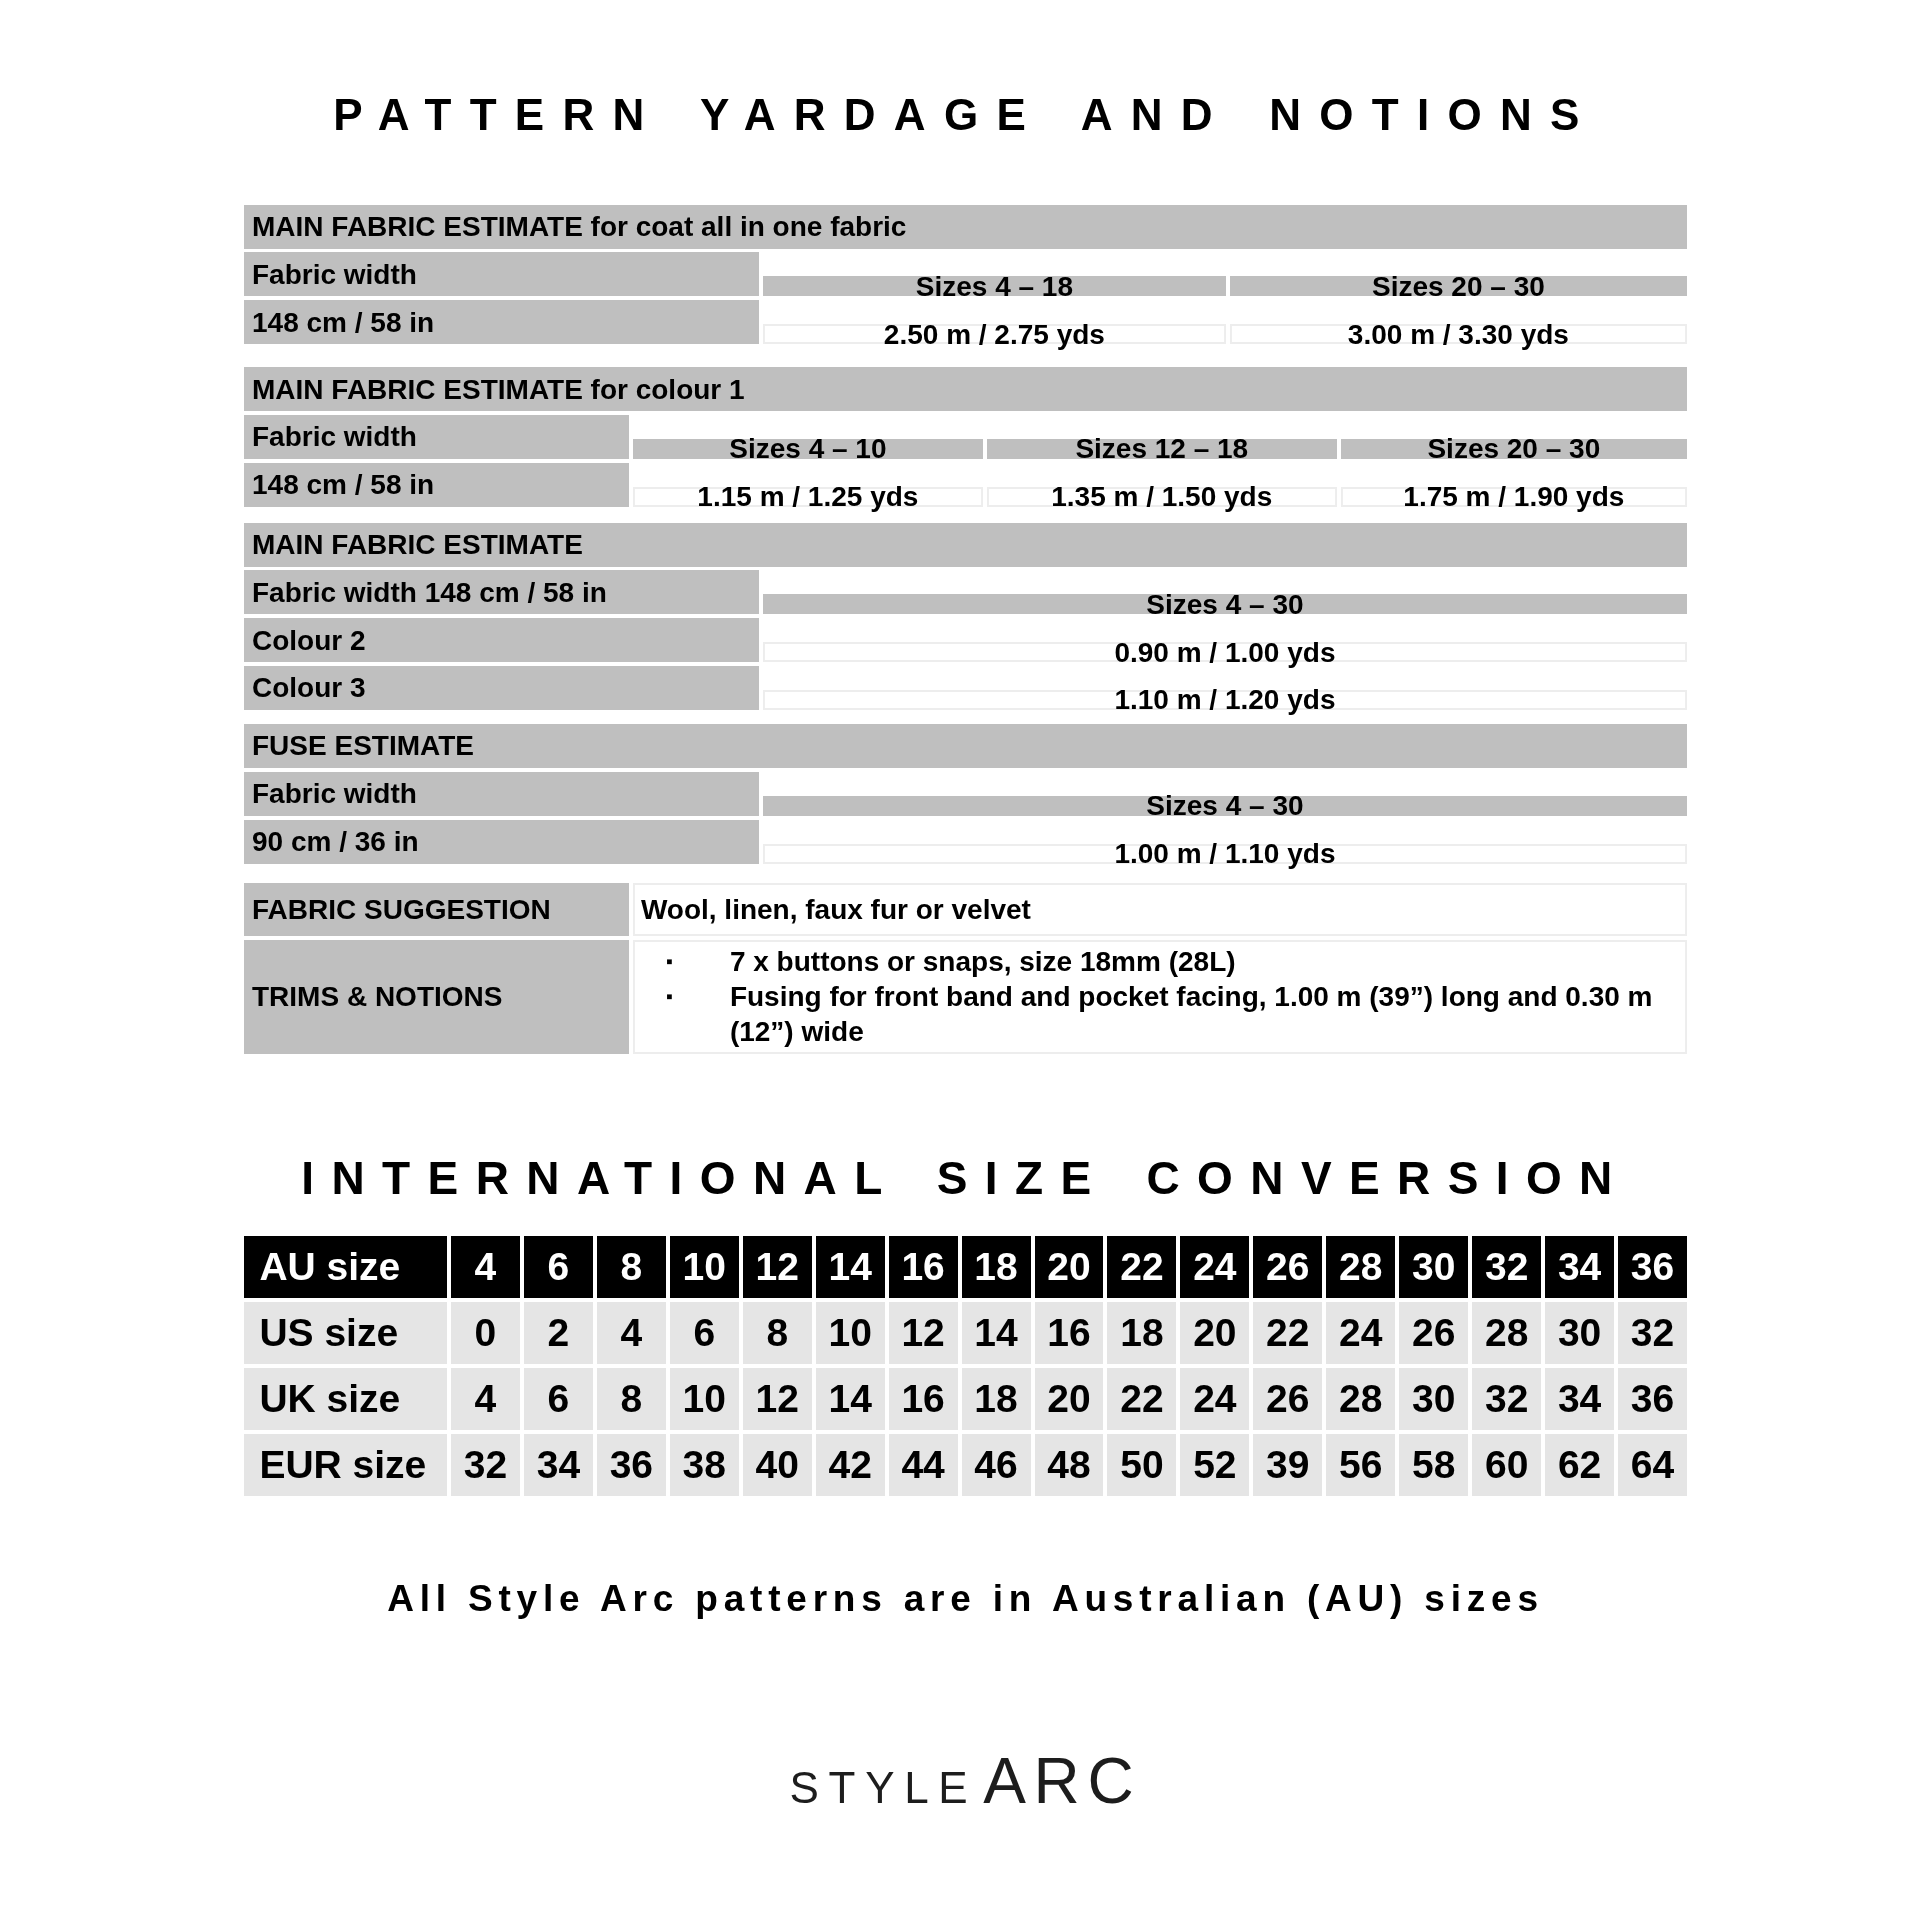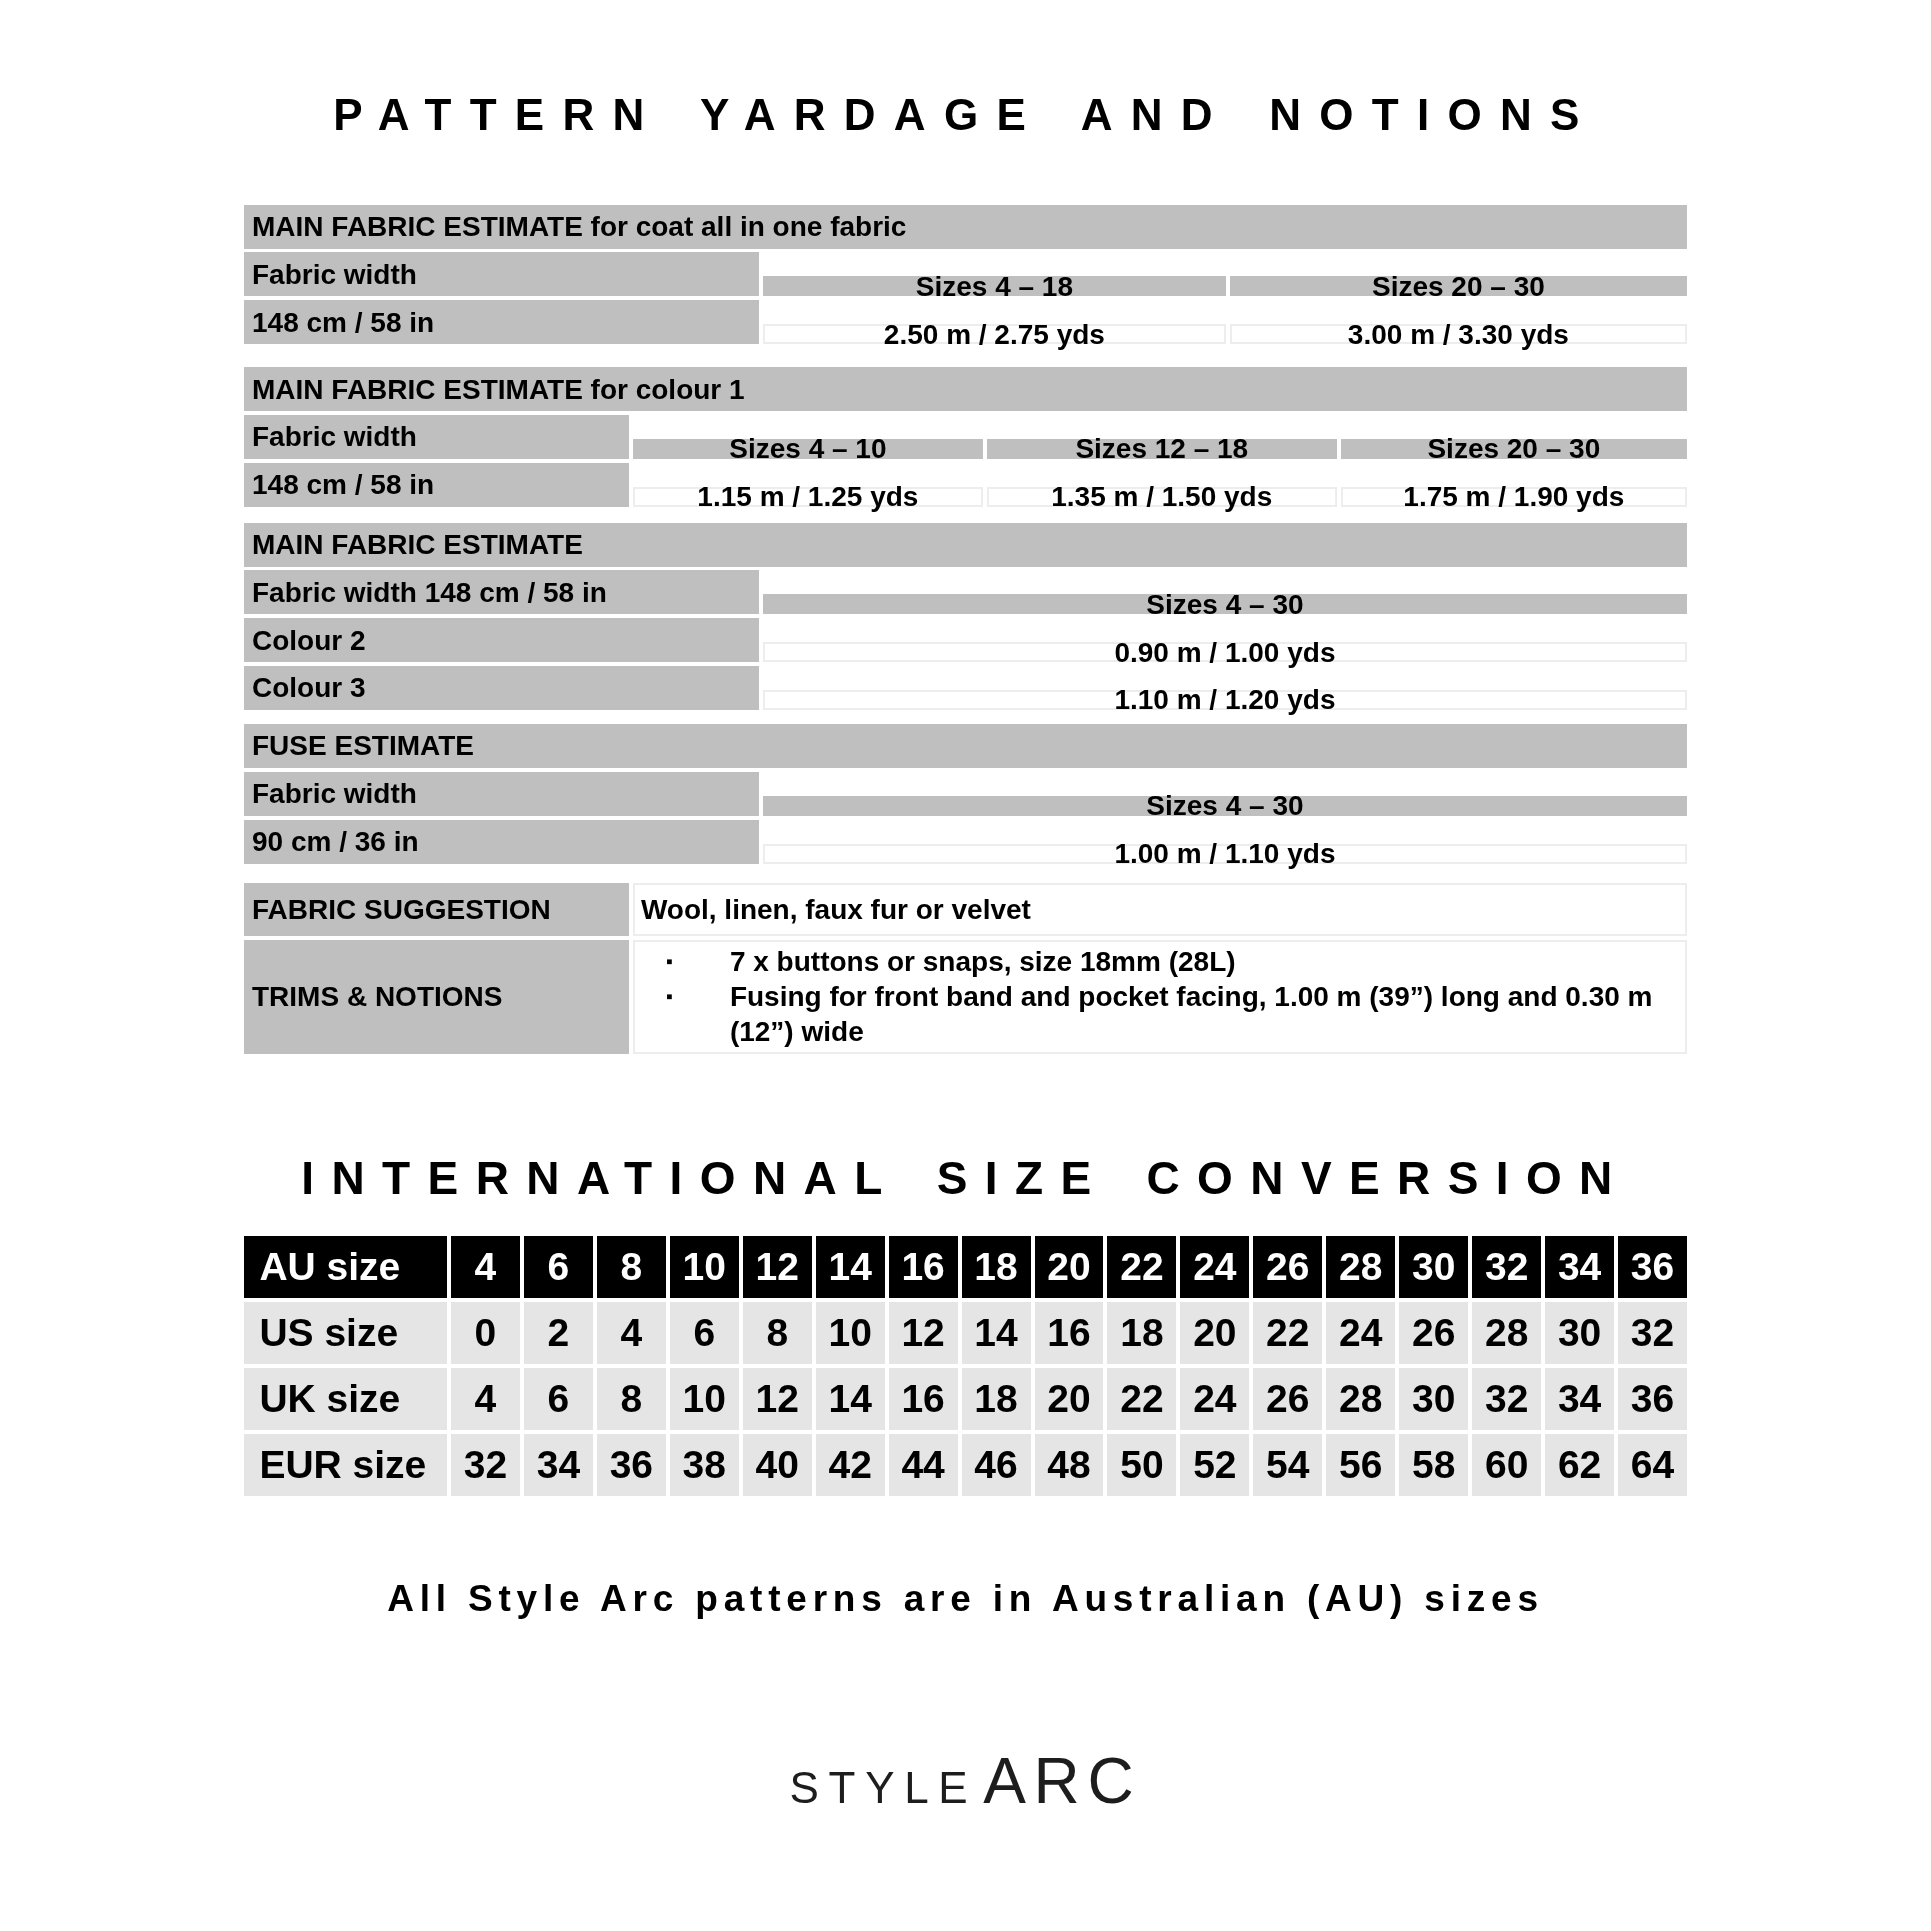--- a/index.html
+++ b/index.html
@@ -199,21 +199,21 @@
         <div class="scell center gray2">34</div>
         <div class="scell center gray2">36</div>
         <div class="scell center gray2">38</div>
         <div class="scell center gray2">40</div>
         <div class="scell center gray2">42</div>
         <div class="scell center gray2">44</div>
         <div class="scell center gray2">46</div>
         <div class="scell center gray2">48</div>
         <div class="scell center gray2">50</div>
         <div class="scell center gray2">52</div>
-        <div class="scell center gray2">54</div>
+        <div class="scell center gray2">39</div>
         <div class="scell center gray2">56</div>
         <div class="scell center gray2">58</div>
         <div class="scell center gray2">60</div>
         <div class="scell center gray2">62</div>
         <div class="scell center gray2">64</div>
       </div>
 
     <div class="footer-note">All Style Arc patterns are in Australian (AU) sizes</div>
 
     <div class="logo">

